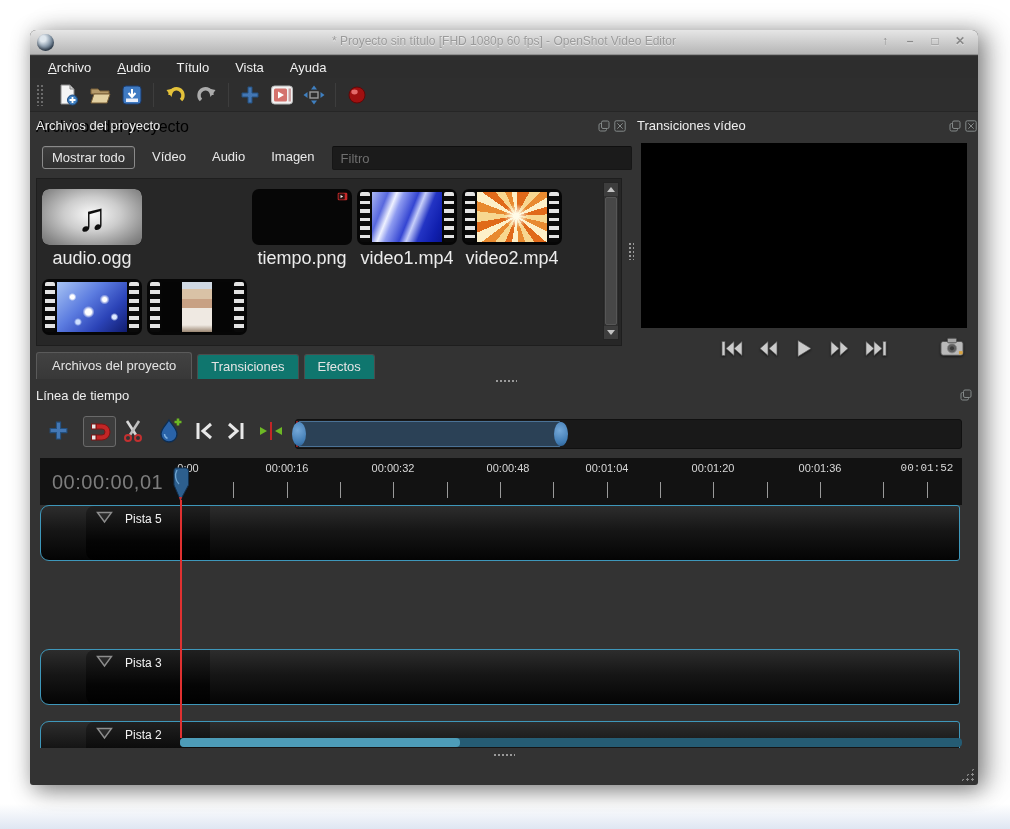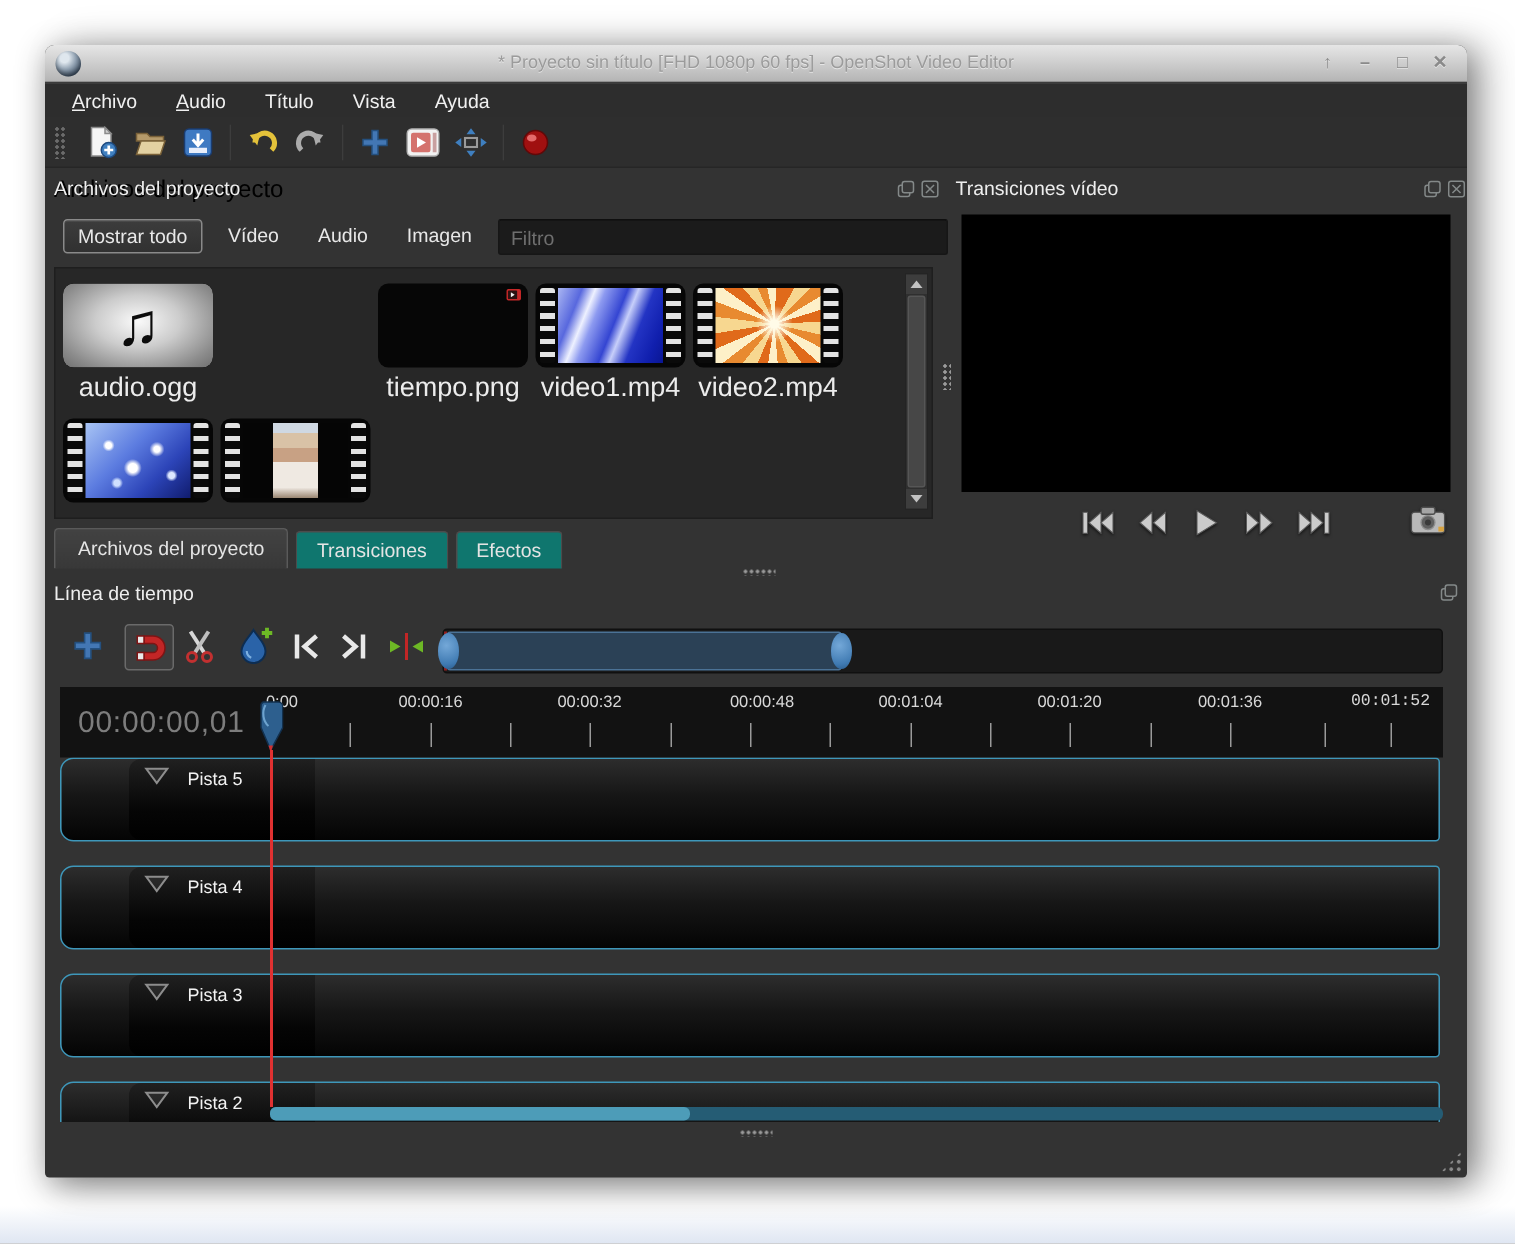--- a/index.html
+++ b/index.html
@@ -480,28 +480,20 @@
 
   <div class="tracks abs">
     <div class="track-row" style="top:0;">
       <div class="track-head">
         <svg width="17" height="13" viewBox="0 0 17 13">
           <path d="M1.5 1.5 L8.5 11 L15.5 1.5 z" fill="rgba(255,255,255,.07)" stroke="#8d8d8d" stroke-width="1.4"></path>
         </svg>
         <span class="track-label">Pista 5</span>
       </div>
     </div>
-    <div class="track-row" style="top:72px;">
-      <div class="track-head">
-        <svg width="17" height="13" viewBox="0 0 17 13">
-          <path d="M1.5 1.5 L8.5 11 L15.5 1.5 z" fill="rgba(255,255,255,.07)" stroke="#8d8d8d" stroke-width="1.4"></path>
-        </svg>
-        <span class="track-label">Pista 4</span>
-      </div>
-    </div>
     <div class="track-row" style="top:144px;">
       <div class="track-head">
         <svg width="17" height="13" viewBox="0 0 17 13">
           <path d="M1.5 1.5 L8.5 11 L15.5 1.5 z" fill="rgba(255,255,255,.07)" stroke="#8d8d8d" stroke-width="1.4"></path>
         </svg>
         <span class="track-label">Pista 3</span>
       </div>
     </div>
     <div class="track-row" style="top:216px;">
       <div class="track-head">

